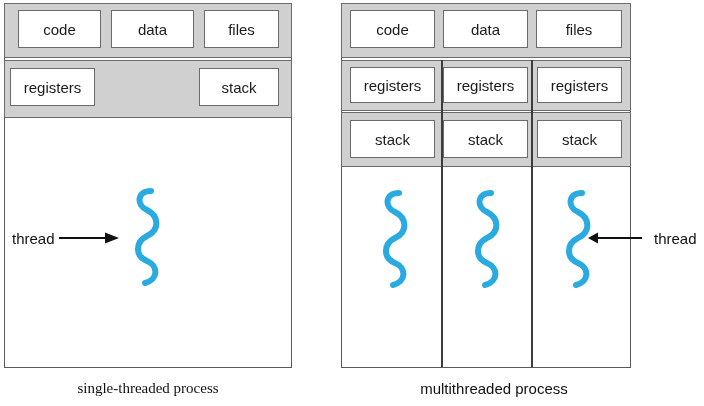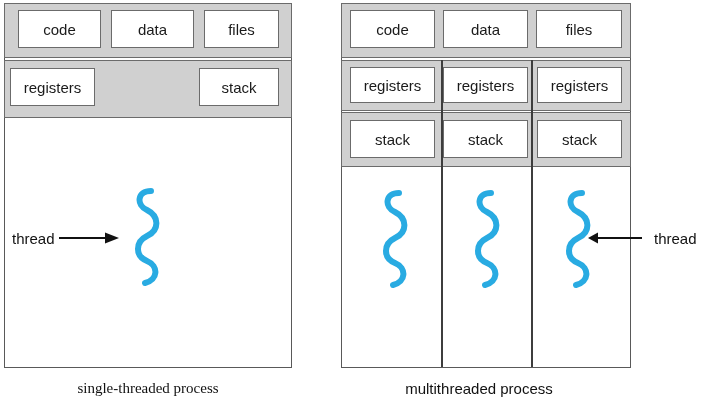--- a/index.html
+++ b/index.html
@@ -71,21 +71,21 @@
   #annot-right{left:588px;top:229px;}
   .annot-text{font-size:15px;color:#111111;line-height:1;white-space:nowrap;}
   .arrow{display:block;}
 
   
   .caption{
     position:absolute;font-size:15px;color:#111111;
     line-height:1;white-space:nowrap;text-align:center;
   }
   #caption-single{left:4px;top:381px;width:288px;font-family:Liberation Serif, serif;}
-  #caption-multi {left:334px;top:381px;width:290px;}
+  #caption-multi {left:349px;top:381px;width:290px;}
 </style>
 </head>
 <body>
 
 <div class="stage">
 
   <div class="proc" id="proc-single"></div>
 
   <div class="band" id="band-s-top"></div>
   <div class="band" id="band-s-mid"></div>

